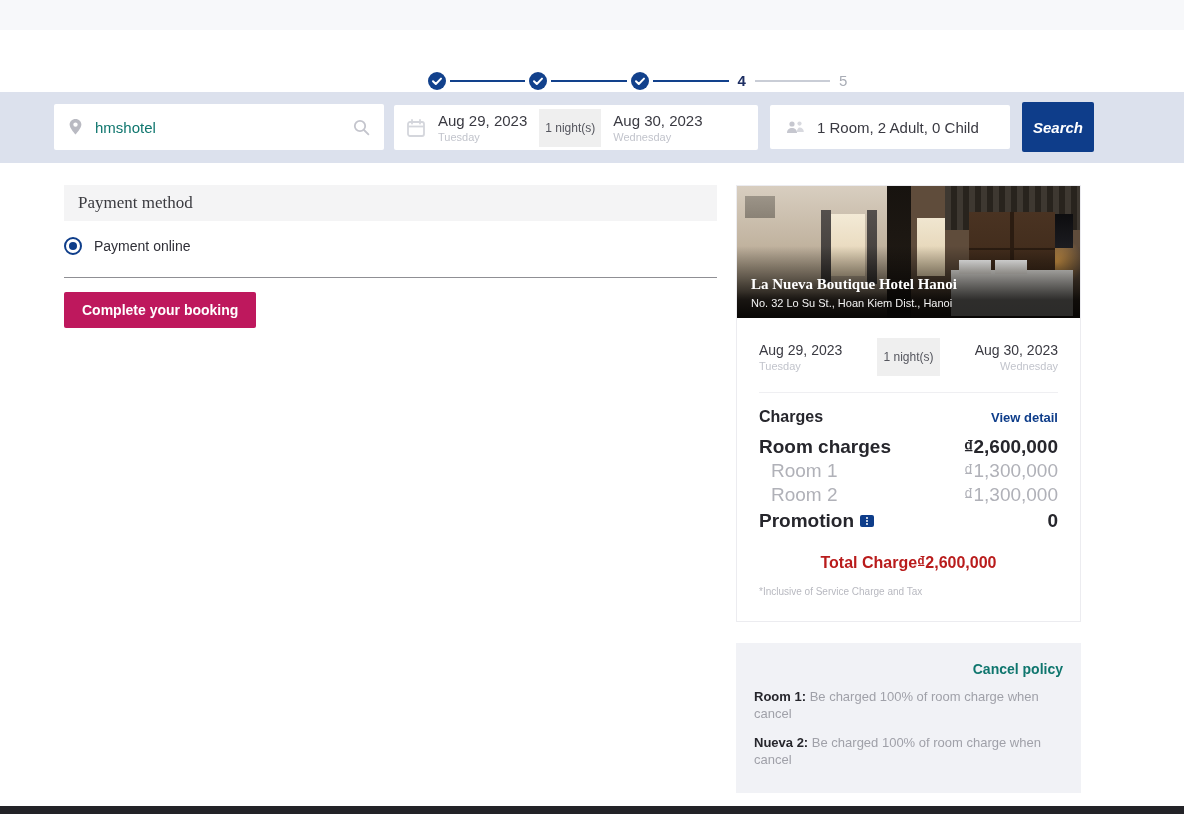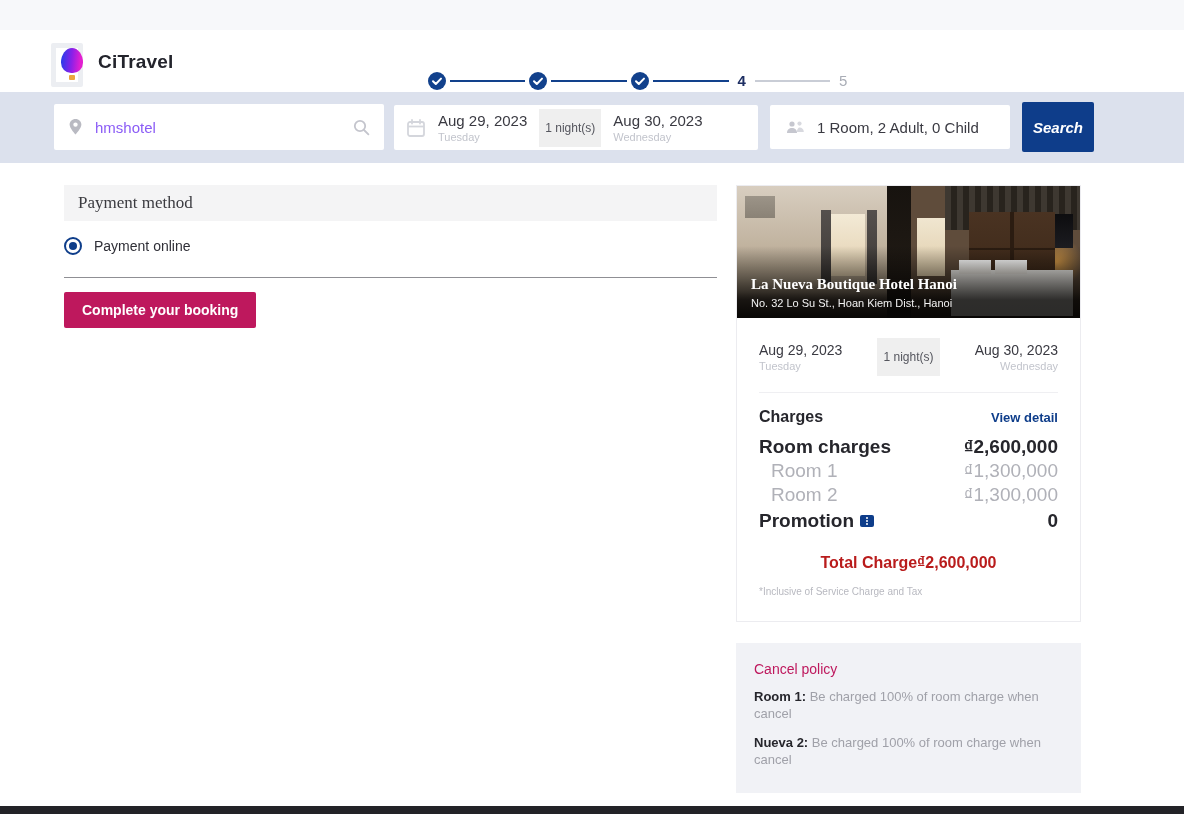--- a/index.html
+++ b/index.html
@@ -27,21 +27,21 @@
   .step-marker{position:relative;z-index:2;height:18px;display:flex;align-items:center;justify-content:center;margin-bottom:7px;}
   .step-num{font-size:15px;font-weight:600;line-height:18px;}
   .step-label{font-size:13px;letter-spacing:.2px;}
   .step.done .step-label{color:#2d5aa0;}
   .step.active .step-label,.step.active .step-num{color:#1e2f63;font-weight:600;}
   .step.upcoming .step-label,.step.upcoming .step-num{color:#a9adb6;font-weight:400;}
   
   .search-band{position:absolute;top:92px;left:0;right:0;height:71px;background:#dce1ed;}
   .field{background:#fff;border-radius:2px;box-sizing:border-box;display:flex;align-items:center;}
   .hotel-field{position:absolute;left:54px;top:12px;width:330px;height:46px;padding:0 14px;cursor:text;}
-  .hotel-field input{flex:1;border:none;outline:none;font-family:"Liberation Sans",sans-serif;font-size:15px;color:#8b5cf6;margin:0 10px;min-width:0;background:transparent;}
+  .hotel-field input{flex:1;border:none;outline:none;font-family:"Liberation Sans",sans-serif;font-size:15px;color:#0f766e;margin:0 10px;min-width:0;background:transparent;}
   .date-field{position:absolute;left:394px;top:13px;width:364px;height:45px;padding:0 12px;gap:12px;cursor:pointer;}
   .date-main{font-size:15px;color:#3a3a42;white-space:nowrap;}
   .date-sub{font-size:11px;color:#c2c4cc;margin-top:2px;}
   .nights-badge{background:#efefef;font-size:12px;color:#55565e;padding:12px 6px;white-space:nowrap;}
   .occ-field{position:absolute;left:770px;top:13px;width:240px;height:44px;padding:0 16px;gap:12px;font-size:15px;color:#3a3a42;cursor:pointer;}
   .search-btn{position:absolute;left:1022px;top:10px;width:72px;height:50px;background:#0e3d8a;color:#fff;
     font-family:"Liberation Sans",sans-serif;font-weight:bold;font-size:15px;border:none;border-radius:2px;cursor:pointer;font-style:italic;}
   
   .section-header{position:absolute;left:64px;top:185px;width:653px;height:36px;background:#f4f4f5;
     display:flex;align-items:center;padding-left:14px;box-sizing:border-box;
@@ -104,40 +104,32 @@
   .view-detail{font-size:13px;font-weight:bold;color:#0e3d8a;cursor:pointer;text-decoration:none;}
   .charge-row{position:absolute;left:22px;right:22px;display:flex;justify-content:space-between;font-size:19px;}
   .charge-row.strong{font-weight:bold;color:#26262c;}
   .charge-row.muted{color:#b0b1b8;}
   .row-label{display:flex;align-items:center;gap:6px;}
   .total-row{position:absolute;left:22px;right:22px;top:368px;display:flex;justify-content:center;font-size:16px;font-weight:bold;color:#b91c1c;}
   .charges-note{position:absolute;left:22px;top:400px;font-size:10px;color:#b8b9c0;}
   
   .cancel-panel{position:absolute;left:736px;top:643px;width:345px;height:150px;background:#f1f2f6;
     padding:18px;box-sizing:border-box;}
-  .cancel-title{font-size:14px;font-weight:normal;color:#be185d;margin:0 0 12px 0;}
+  .cancel-title{font-size:14px;font-weight:bold;color:#0f766e;margin:0 0 12px 0;text-align:right;}
   .cancel-item{font-size:13px;color:#a0a1a9;line-height:1.3;margin:0 0 12px 0;width:300px;}
   .cancel-item b{color:#26262c;}
   .bottom-bar{position:absolute;left:0;right:0;bottom:0;height:8px;background:#232327;}
   .icon{flex:none;display:inline-flex;}
 </style>
 </head>
 <body>
 
 <div class="top-strip"></div>
 
 <header class="header">
-  <div class="brand">
-    <div class="logo">
-      <div class="logo-frame"></div>
-      <div class="balloon"></div>
-      <div class="basket"></div>
-    </div>
-    <span class="brand-name">CiTravel</span>
-  </div>
 
   <div class="stepper">
     <div class="step done">
       <div class="step-marker">
         <span class="icon">
           <svg width="18" height="18" viewBox="0 0 18 18">
               <circle cx="9" cy="9" r="9" fill="#12418c"></circle>
               <path d="M5 9.2 L7.8 12 L13 6.6" stroke="#fff" stroke-width="2" fill="none" stroke-linecap="round" stroke-linejoin="round"></path>
             </svg>
         </span>

